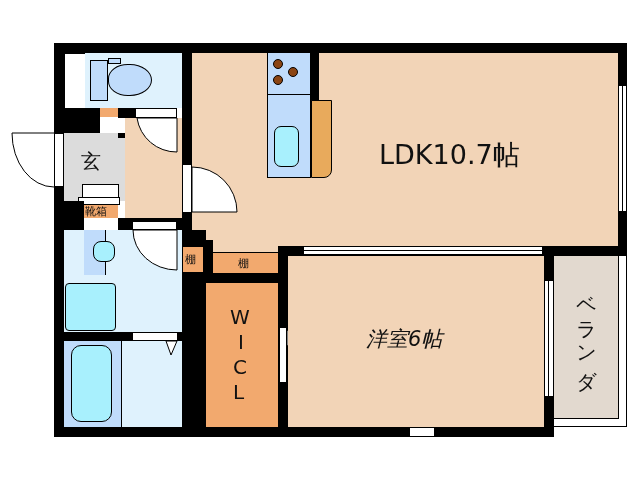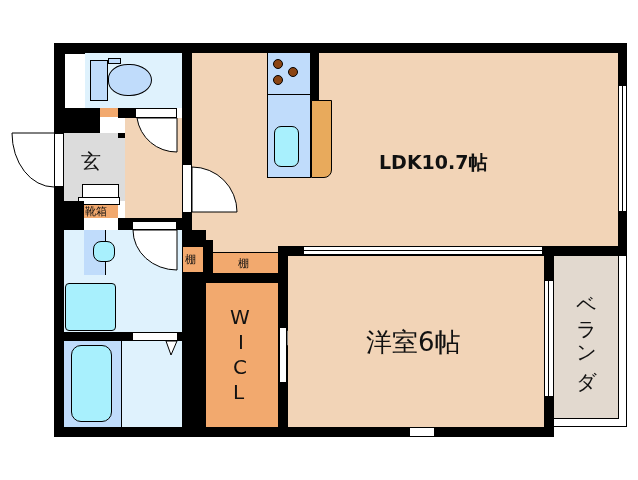--- a/index.html
+++ b/index.html
@@ -33,21 +33,21 @@
 
 <div class="abs fixture-blue" style="left:267px;top:53px;width:44px;height:42px;border-top:none;"></div>
 <div class="abs" style="left:273px;top:59px;width:10px;height:10px;border-radius:50%;background:#8b4513;border:1px solid #000;"></div>
 <div class="abs" style="left:288px;top:67px;width:10px;height:10px;border-radius:50%;background:#8b4513;border:1px solid #000;"></div>
 <div class="abs" style="left:273px;top:75px;width:10px;height:10px;border-radius:50%;background:#8b4513;border:1px solid #000;"></div>
 <div class="abs fixture-blue" style="left:267px;top:94px;width:44px;height:84px;"></div>
 <div class="abs fixture-cyan" style="left:274px;top:126px;width:25px;height:41px;border-radius:7px;"></div>
 <div class="abs wall" style="left:310px;top:53px;width:9px;height:48px;"></div>
 <div class="abs" style="left:311px;top:100px;width:21px;height:78px;background:#e8aa5c;border:1px solid #000;border-bottom-right-radius:8px;"></div>
 
-<div class="label" style="left:379px;top:150px;font-size:19px;font-weight:bold;">LDK10.7帖</div>
+<div class="label" style="left:379px;top:137px;font-size:27px;">LDK10.7帖</div>
 
 <div class="abs room-wet" style="left:85px;top:53px;width:97px;height:55px;"></div>
 <div class="abs wall" style="left:182px;top:53px;width:10px;height:160px;"></div>
 <div class="abs fixture-blue" style="left:90px;top:60px;width:18px;height:41px;"></div>
 <div class="abs fixture-blue" style="left:108px;top:58px;width:13px;height:6px;"></div>
 <div class="abs fixture-blue" style="left:108px;top:64px;width:44px;height:32px;border-radius:45% 50% 50% 45%;"></div>
 <div class="abs storage" style="left:100px;top:108px;width:18px;height:9px;"></div>
 <div class="abs wall" style="left:65px;top:108px;width:35px;height:25px;"></div>
 <div class="abs wall" style="left:118px;top:108px;width:17px;height:10px;"></div>
 
@@ -111,21 +111,21 @@
 <div class="abs wall" style="left:278px;top:246px;width:10px;height:181px;"></div>
 <div class="abs white" style="left:279px;top:327px;width:8px;height:56px;border:1px solid #000;"></div>
 <svg style="left:287px;top:330px;" width="22" height="16">
   <path d="M0,0 L20,8 L0,16 Z" fill="#fff" stroke="#000" stroke-width="1"></path>
 </svg>
 
 <div class="abs wall" style="left:278px;top:246px;width:349px;height:10px;"></div>
 <div class="abs white" style="left:303px;top:246px;width:240px;height:9px;border:1px solid #000;"></div>
 <div class="abs wall" style="left:303px;top:250px;width:240px;height:1px;"></div>
 <div class="abs room-ldk" style="left:288px;top:256px;width:256px;height:171px;"></div>
-<div class="label" style="left:366px;top:325px;font-size:26px;">洋室6帖</div>
+<div class="label" style="left:366px;top:325px;font-size:21px;font-style:italic;">洋室6帖</div>
 <div class="abs white" style="left:410px;top:427px;width:24px;height:10px;border-top:1px solid #000;border-bottom:1px solid #000;"></div>
 <div class="abs wall" style="left:544px;top:246px;width:10px;height:191px;"></div>
 <div class="abs white" style="left:544px;top:280px;width:10px;height:117px;border:1px solid #000;"></div>
 <div class="abs wall" style="left:548px;top:280px;width:1px;height:117px;"></div>
 
 <div class="abs veranda" style="left:554px;top:256px;width:65px;height:163px;border-right:1px solid #000;border-bottom:1px solid #000;"></div>
 <div class="abs" style="left:554px;top:256px;width:73px;height:171px;border-right:1px solid #000;border-bottom:1px solid #000;"></div>
 <div class="label" style="left:574px;top:282px;font-size:20px;writing-mode:vertical-rl;letter-spacing:2px;">ベランダ</div>
 
 </body></html>

